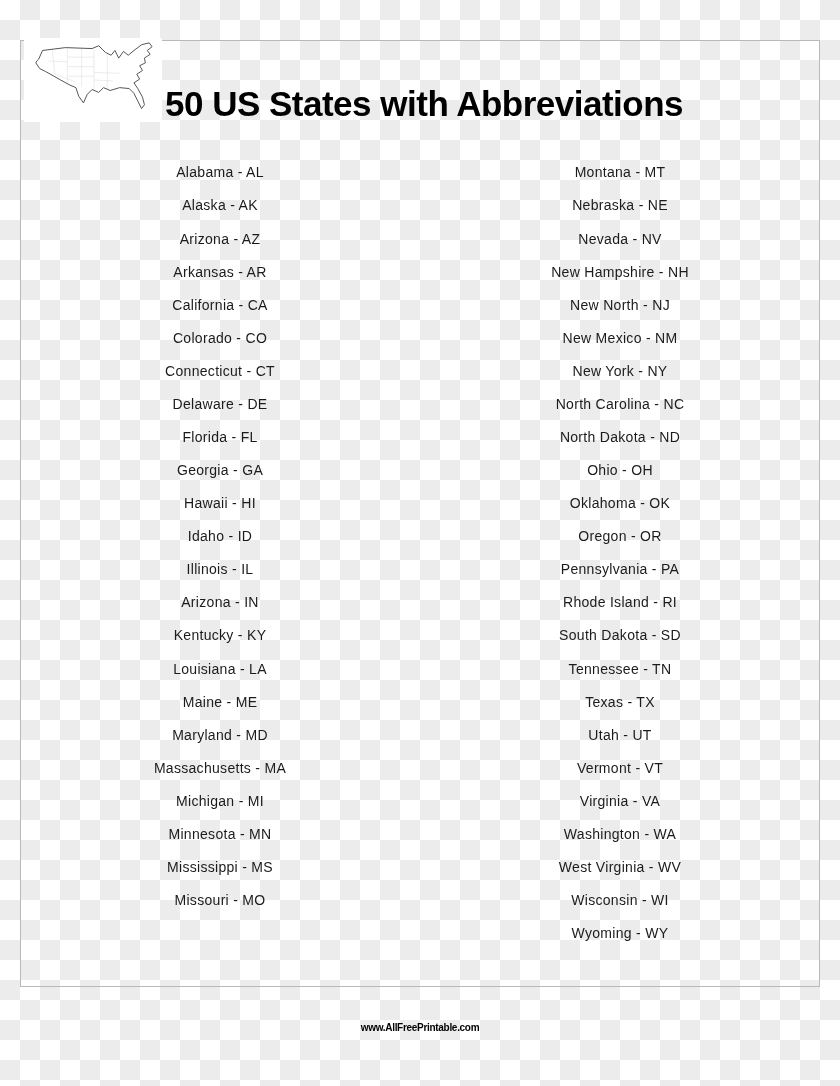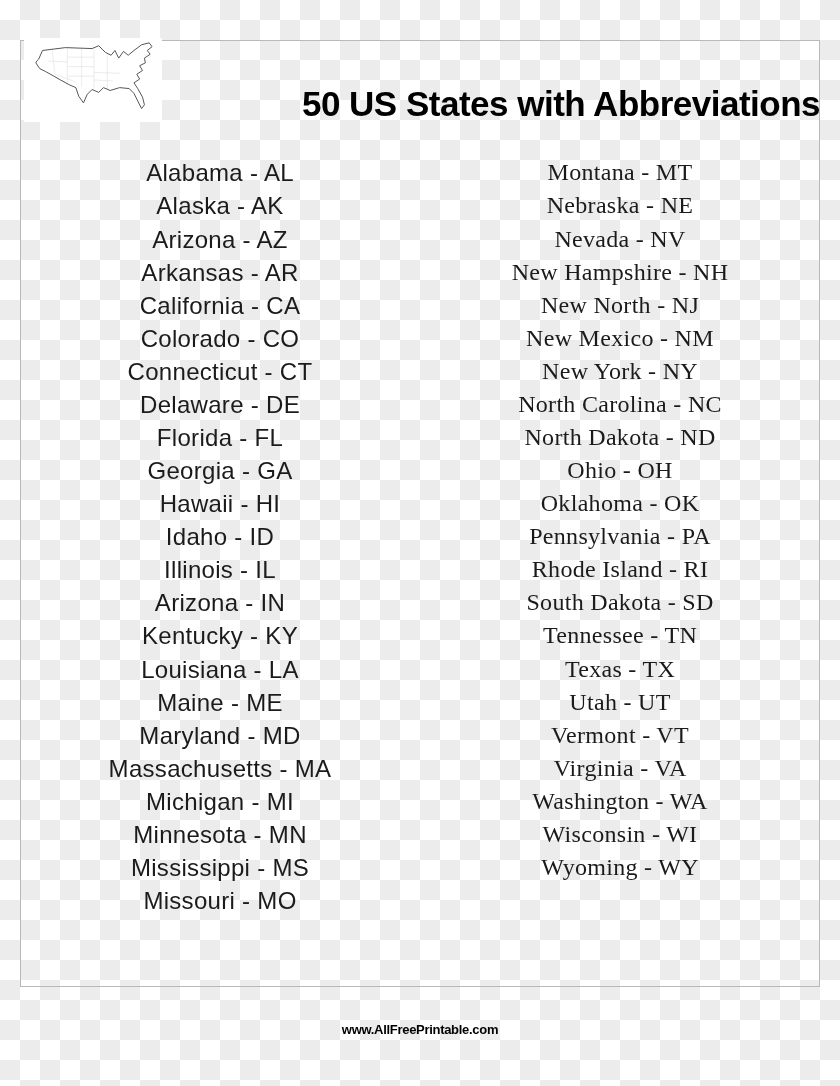--- a/index.html
+++ b/index.html
@@ -40,50 +40,50 @@
     justify-content: center;
   }
   .map-box svg { display: block; }
   .page-title {
     position: absolute;
     left: 165px;
     top: 58px;
     width: 655px;
     height: 46px;
     line-height: 46px;
-    text-align: right;
+    text-align: left;
     font-size: 35px;
     font-weight: 700;
     letter-spacing: -0.5px;
     color: #000000;
     white-space: nowrap;
   }
   .col {
     position: absolute;
     top: 156.4px;
     width: 400px;
     text-align: center;
   }
   .col-left  { left: 20px; }
-  .col-right { left: 420px; font-family: Liberation Serif, serif; }
+  .col-right { left: 420px; }
   .row {
     height: 33.08px;
     line-height: 33.08px;
-    font-size: 24px;
+    font-size: 14px;
     letter-spacing: 0.3px;
     color: #1b1b1b;
     white-space: nowrap;
   }
   .footer-url {
     position: absolute;
     left: 0;
     top: 1022px;
     width: 840px;
     text-align: center;
-    font-size: 13px;
+    font-size: 10px;
     font-weight: 700;
     letter-spacing: -0.3px;
     color: #000000;
   }
 </style>
 </head>
 <body>
 
 <div class="page-border"></div>
 
@@ -146,26 +146,28 @@
     <div class="row">Nebraska - NE</div>
     <div class="row">Nevada - NV</div>
     <div class="row">New Hampshire - NH</div>
     <div class="row">New North - NJ</div>
     <div class="row">New Mexico - NM</div>
     <div class="row">New York - NY</div>
     <div class="row">North Carolina - NC</div>
     <div class="row">North Dakota - ND</div>
     <div class="row">Ohio - OH</div>
     <div class="row">Oklahoma - OK</div>
+    <div class="row">Oregon - OR</div>
     <div class="row">Pennsylvania - PA</div>
     <div class="row">Rhode Island - RI</div>
     <div class="row">South Dakota - SD</div>
     <div class="row">Tennessee - TN</div>
     <div class="row">Texas - TX</div>
     <div class="row">Utah - UT</div>
     <div class="row">Vermont - VT</div>
     <div class="row">Virginia - VA</div>
     <div class="row">Washington - WA</div>
+    <div class="row">West Virginia - WV</div>
     <div class="row">Wisconsin - WI</div>
     <div class="row">Wyoming - WY</div>
   </div>
 
 <div class="footer-url">www.AllFreePrintable.com</div>
 
 </body></html>

